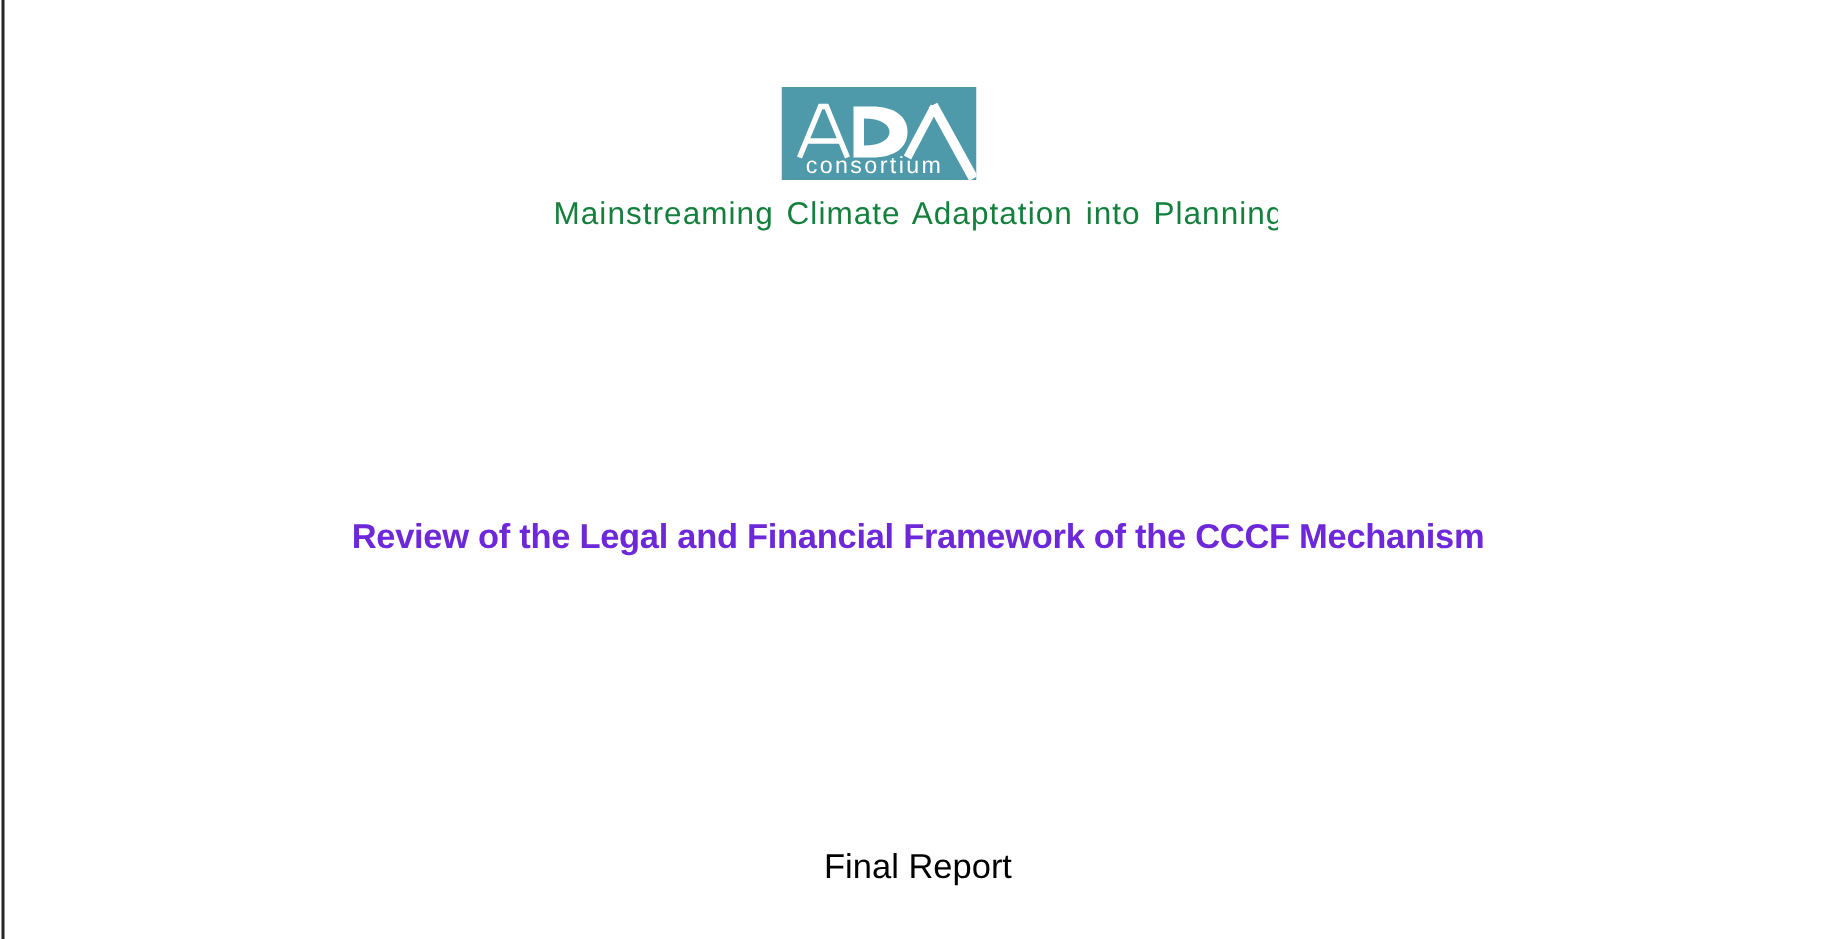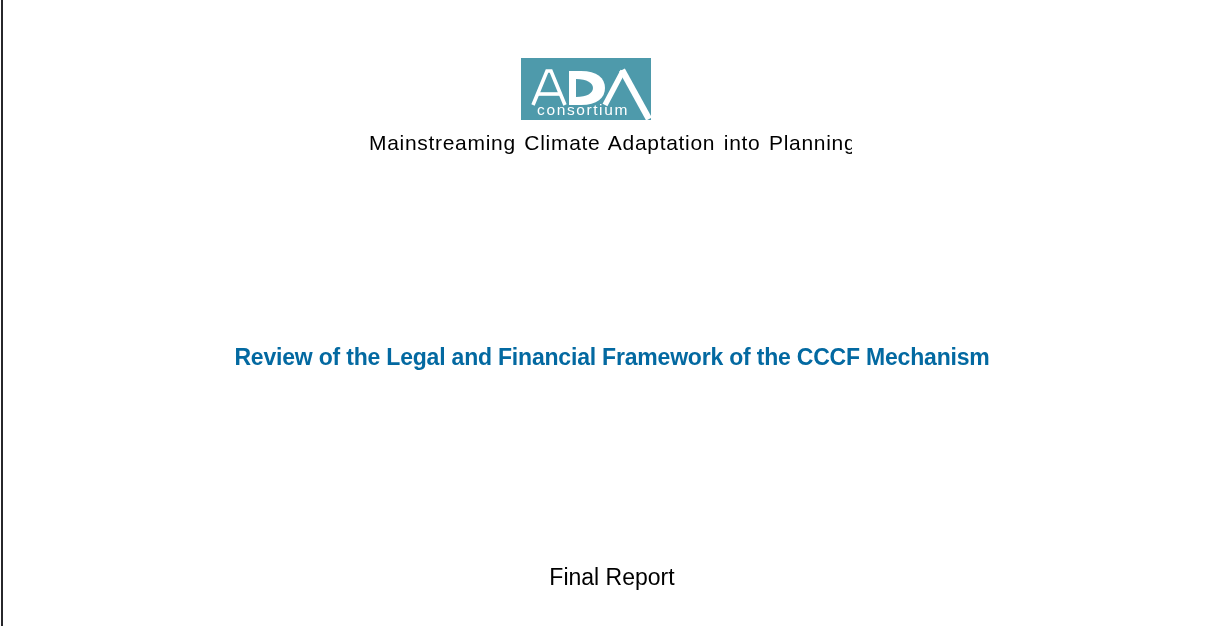--- a/index.html
+++ b/index.html
@@ -44,34 +44,34 @@
     left: 369px;
     top: 129px;
     width: 483px;
     height: 30px;
     overflow: hidden;
     white-space: nowrap;
   }
   .tagline {
     font-size: 21px;
     line-height: 28px;
-    color: #000000;
+    color: #15803d;
     letter-spacing: 0.7px;
     word-spacing: 2px;
   }
   .doc-title {
     position: absolute;
     left: 0;
     top: 342px;
     width: 1224px;
     text-align: center;
     font-size: 23px;
     line-height: 30px;
     font-weight: bold;
-    color: #0369a1;
+    color: #6d28d9;
     letter-spacing: -0.2px;
     white-space: nowrap;
   }
   .doc-subtitle {
     position: absolute;
     left: 0;
     top: 562px;
     width: 1224px;
     text-align: center;
     font-size: 23px;

